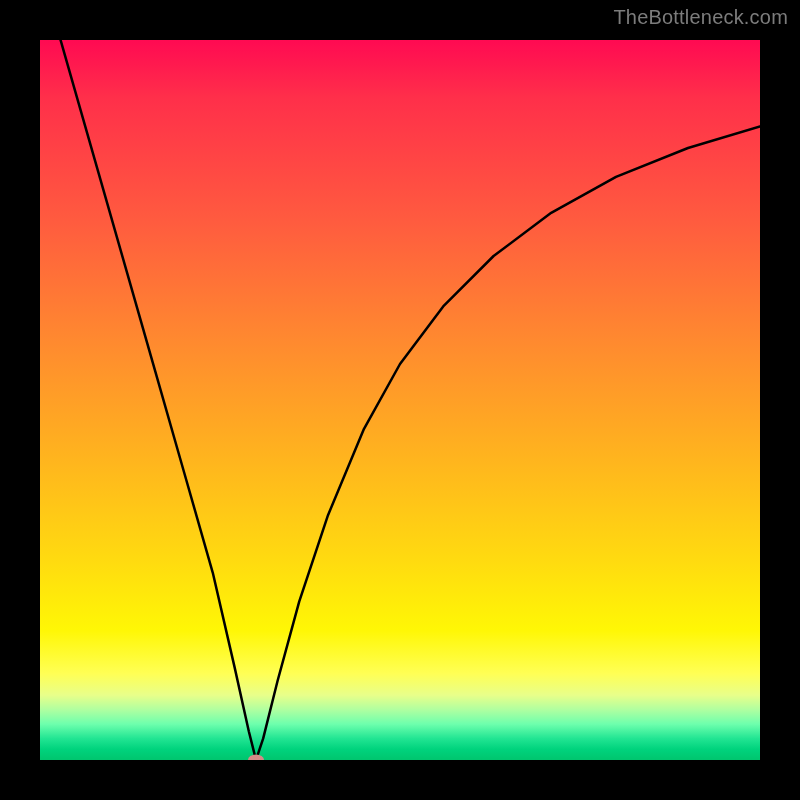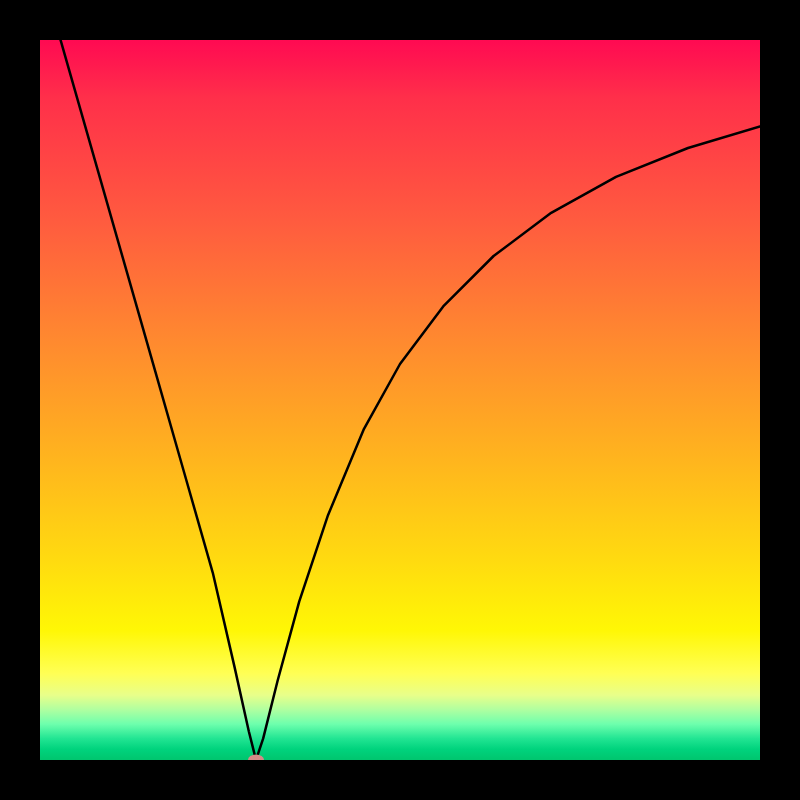--- a/index.html
+++ b/index.html
@@ -87,14 +87,15 @@
     <div class="gradient"></div>
 
     <svg class="curve-svg" viewBox="0 0 720 720" preserveAspectRatio="none">
       <path id="curve-path" d="M0.0 -72.0 L28.8 28.8 L57.6 129.6 L86.4 230.4 L115.2 331.2 L144.0 432.0 L172.8 532.8 L194.4 626.4 L208.8 691.2 L216.0 720.0 L223.2 698.4 L237.6 640.8 L259.2 561.6 L288.0 475.2 L324.0 388.8 L360.0 324.0 L403.2 266.4 L453.6 216.0 L511.2 172.8 L576.0 136.8 L648.0 108.0 L720.0 86.4" fill="none" stroke="#000" stroke-width="2.5" stroke-linecap="round" stroke-linejoin="round"></path>
     </svg>
 
     <div id="marker" class="marker" style="left: 216px; top: 720px; background: rgb(213, 138, 135);"></div>
 
   </div>
 
+  <div class="watermark">TheBottleneck.com</div>
 
 </div>
 
 </body></html>

